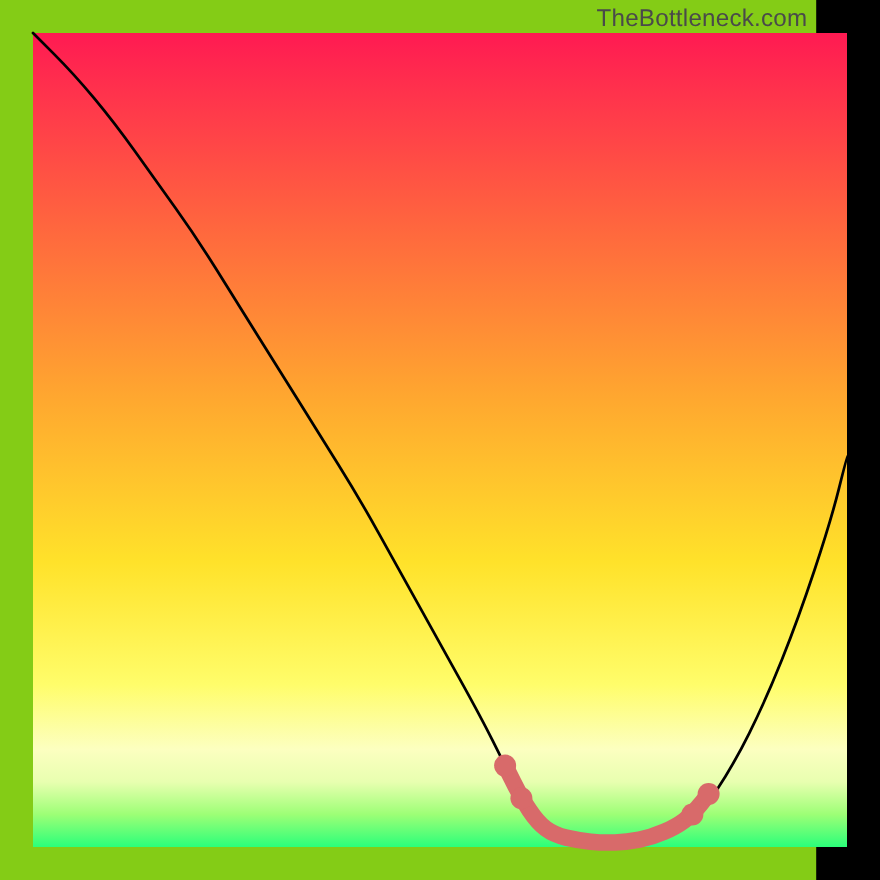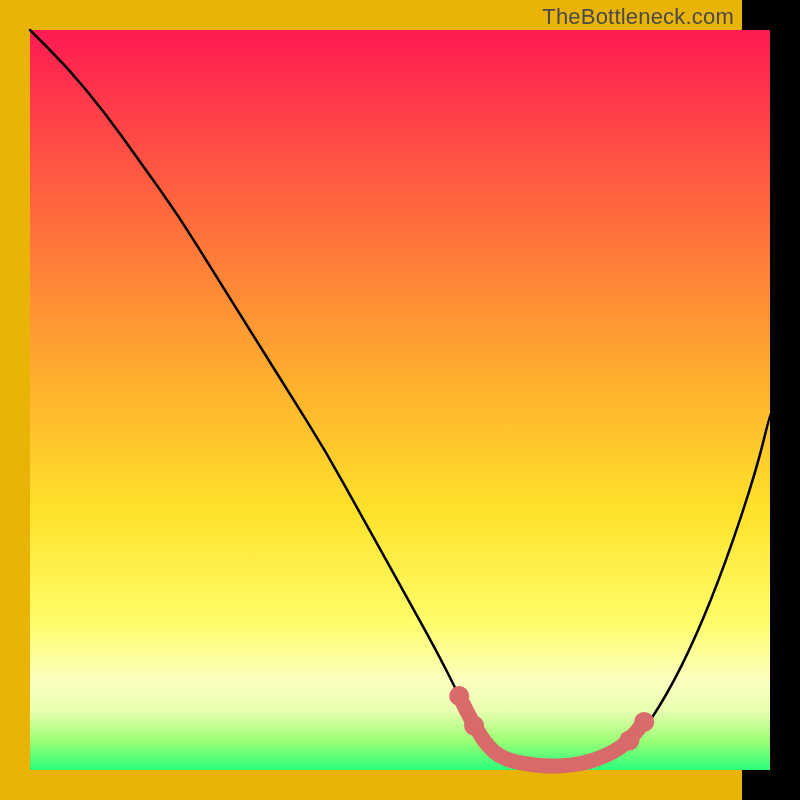--- a/index.html
+++ b/index.html
@@ -10,21 +10,21 @@
     background: #000;
     overflow: hidden;
     font-family: Arial, Helvetica, sans-serif;
   }
   .frame {
     position: absolute;
     left: 0;
     top: 0;
     width: 742px;
     height: 800px;
-    background: #eab308;
+    background: #84cc16;
   }
   .plot {
     position: absolute;
     left: 30px;
     top: 30px;
     width: 740px;
     height: 740px;
     
     background: linear-gradient(
       to bottom,

